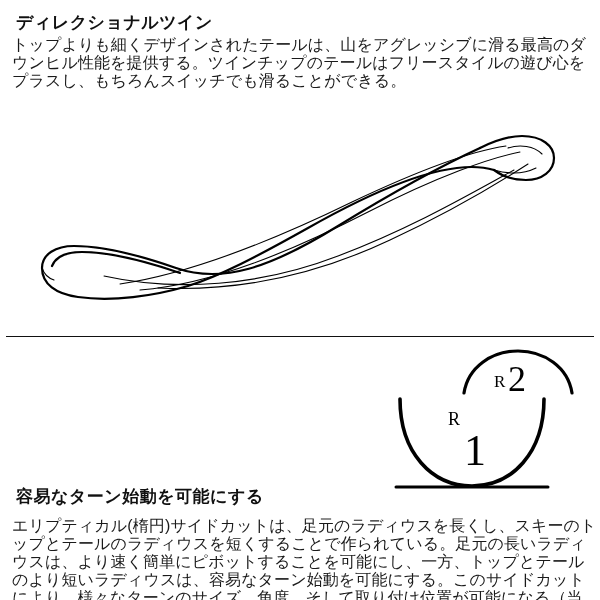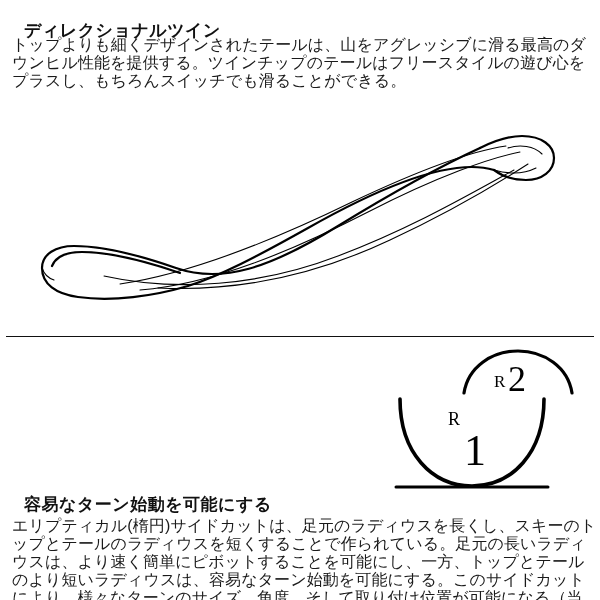--- a/index.html
+++ b/index.html
@@ -27,21 +27,21 @@
     left: 0;
     top: 0;
     width: 600px;
     height: 336px;
   }
   .heading {
     font-size: 17px;
     font-weight: bold;
     letter-spacing: 0.5px;
     color: #111111;
-    margin: 16px;
+    margin: 8px;
     padding: 0;
   }
   .s1-heading {
     position: absolute;
     left: 8px;
     top: 3px;
   }
   .body-text {
     font-size: 16px;
     line-height: 18px;

